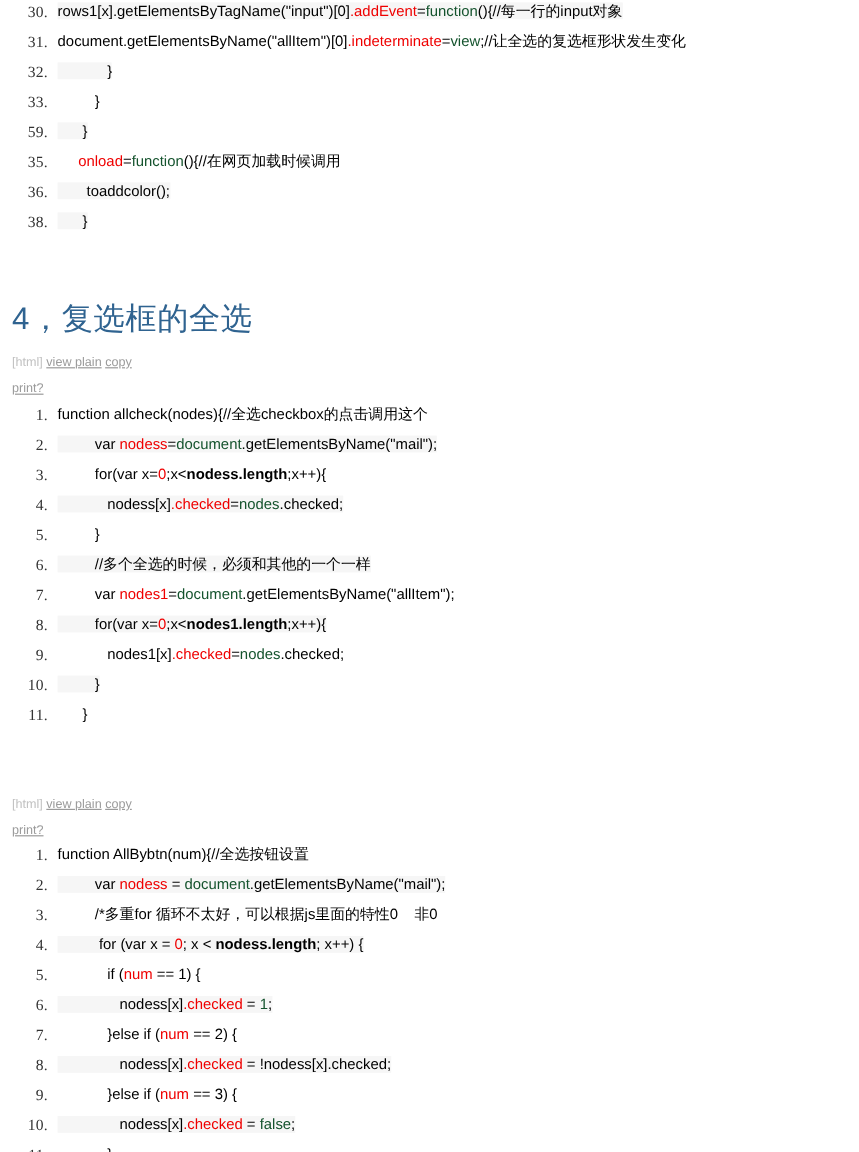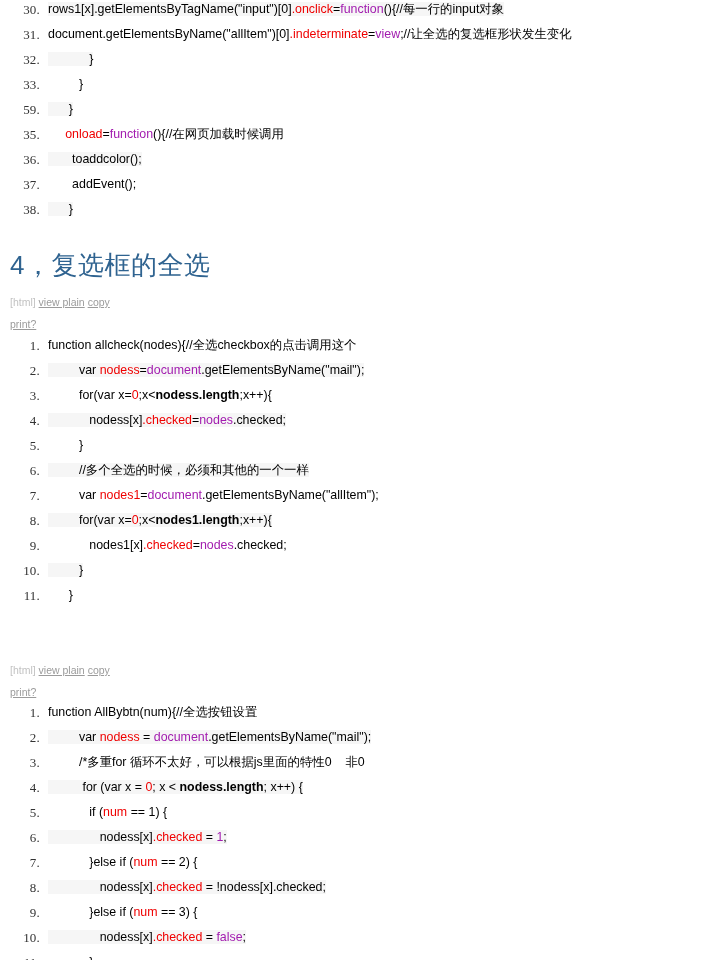--- a/index.html
+++ b/index.html
@@ -63,21 +63,21 @@
   
   .code-line.alt .code-text .hl {
     background: #f6f6f6;
   }
   .code-text .hl {
     display: inline;
     box-decoration-break: clone;
     -webkit-box-decoration-break: clone;
   }
   .red  { color: #ef0000; }
-  .blue { color: #a21caf; }
+  .blue { color: #14532d; }
   .bold { font-weight: bold; color: #000000; }
   .plain{ color: #000000; }
 
   
   .section-heading {
     font-size: 26px;
     line-height: 30px;
     font-weight: normal;
     color: #2f6390;
     margin: 0;
@@ -110,21 +110,21 @@
 </style>
 </head>
 <body>
 
 <div class="page">
 
   <div class="abs" style="left:0; top:-3px; width:716px;">
     <div class="code-block">
         <div class="code-line alt">
           <span class="ln">30.</span>
-          <span class="code-text"><span class="hl"><span class="seg plain">rows1[x].getElementsByTagName("input")[0]</span><span class="seg red">.onclick</span><span class="seg plain">=</span><span class="seg blue">function</span><span class="seg plain">(){//每一行的input对象</span></span></span>
+          <span class="code-text"><span class="hl"><span class="seg plain">rows1[x].getElementsByTagName("input")[0]</span><span class="seg red">.addEvent</span><span class="seg plain">=</span><span class="seg blue">function</span><span class="seg plain">(){//每一行的input对象</span></span></span>
         </div>
         <div class="code-line">
           <span class="ln">31.</span>
           <span class="code-text"><span class="hl"><span class="seg plain">document.getElementsByName("allItem")[0]</span><span class="seg red">.indeterminate</span><span class="seg plain">=</span><span class="seg blue">view</span><span class="seg plain">;//让全选的复选框形状发生变化</span></span></span>
         </div>
         <div class="code-line alt">
           <span class="ln">32.</span>
           <span class="code-text"><span class="hl"><span class="seg plain">            }</span></span></span>
         </div>
         <div class="code-line">
@@ -135,24 +135,20 @@
           <span class="ln">59.</span>
           <span class="code-text"><span class="hl"><span class="seg plain">      }</span></span></span>
         </div>
         <div class="code-line">
           <span class="ln">35.</span>
           <span class="code-text"><span class="hl"><span class="seg plain">     </span><span class="seg red">onload</span><span class="seg plain">=</span><span class="seg blue">function</span><span class="seg plain">(){//在网页加载时候调用</span></span></span>
         </div>
         <div class="code-line alt">
           <span class="ln">36.</span>
           <span class="code-text"><span class="hl"><span class="seg plain">       toaddcolor();</span></span></span>
-        </div>
-        <div class="code-line">
-          <span class="ln">37.</span>
-          <span class="code-text"><span class="hl"><span class="seg plain">       addEvent();</span></span></span>
         </div>
         <div class="code-line alt">
           <span class="ln">38.</span>
           <span class="code-text"><span class="hl"><span class="seg plain">      }</span></span></span>
         </div>
       </div>
   </div>
 
   <h2 class="abs section-heading" style="left:10px; top:250px;">4，复选框的全选</h2>
 

